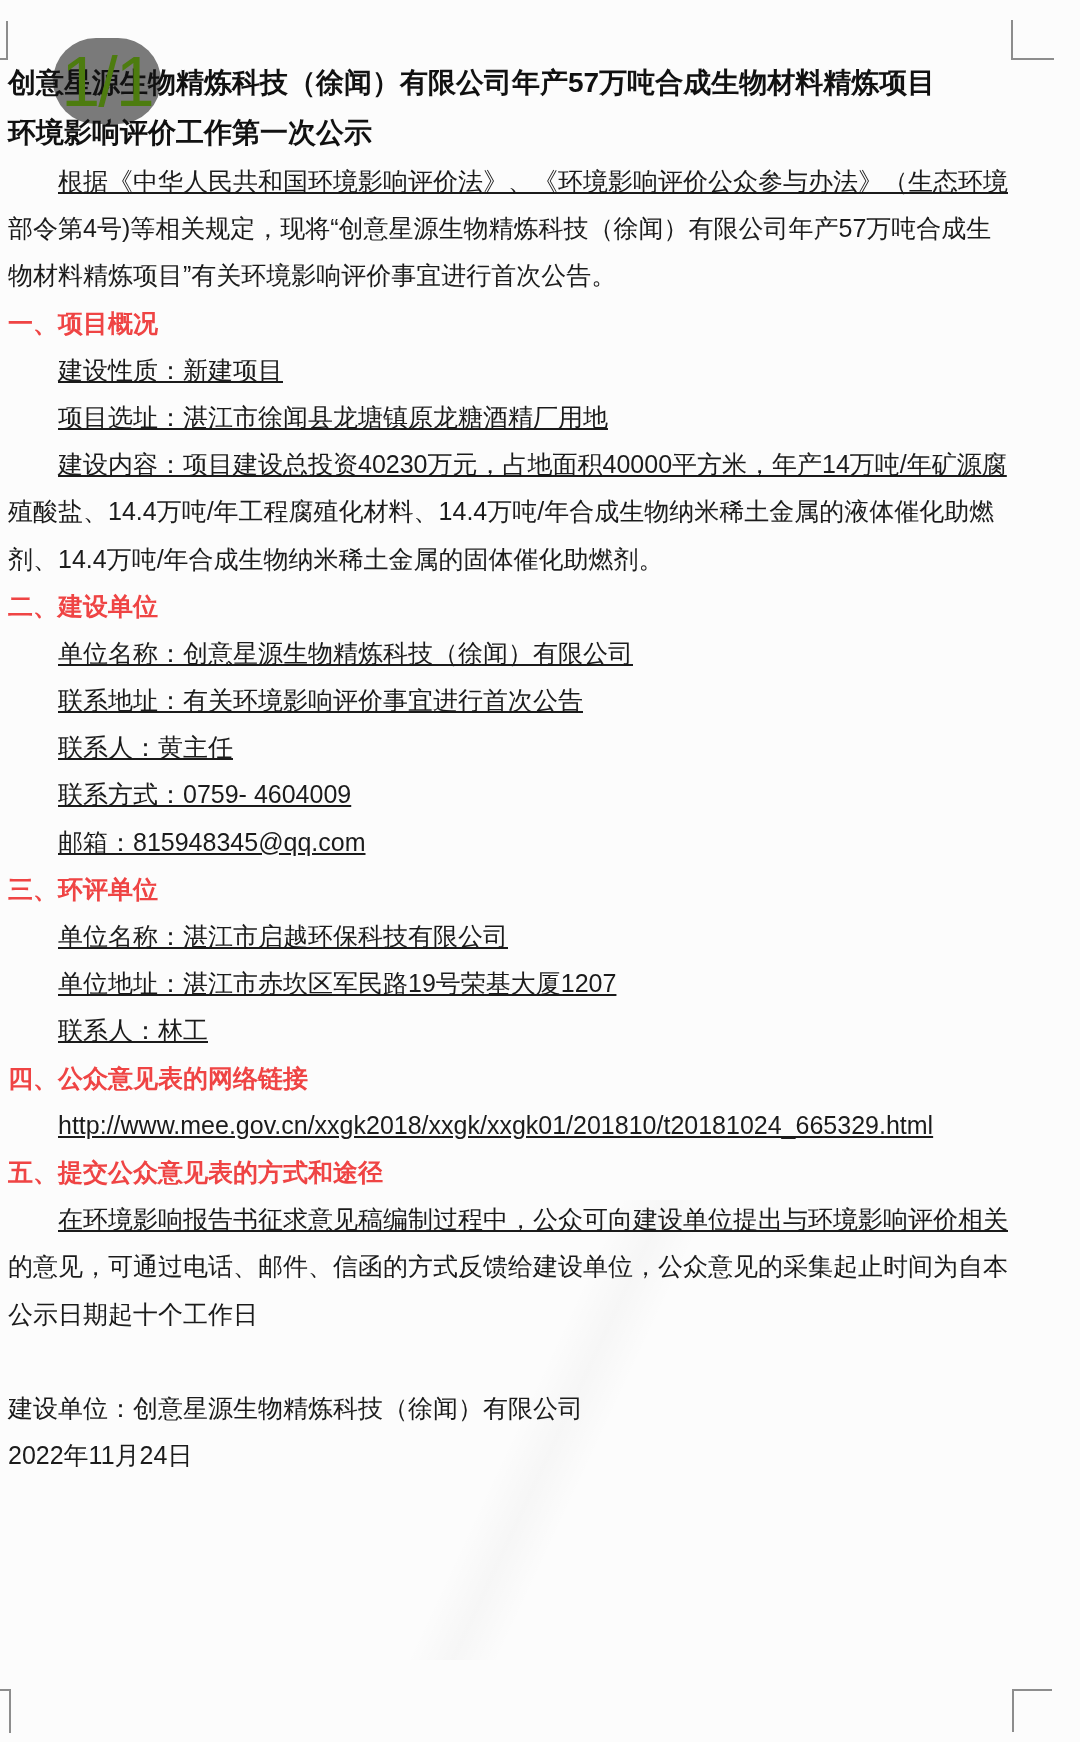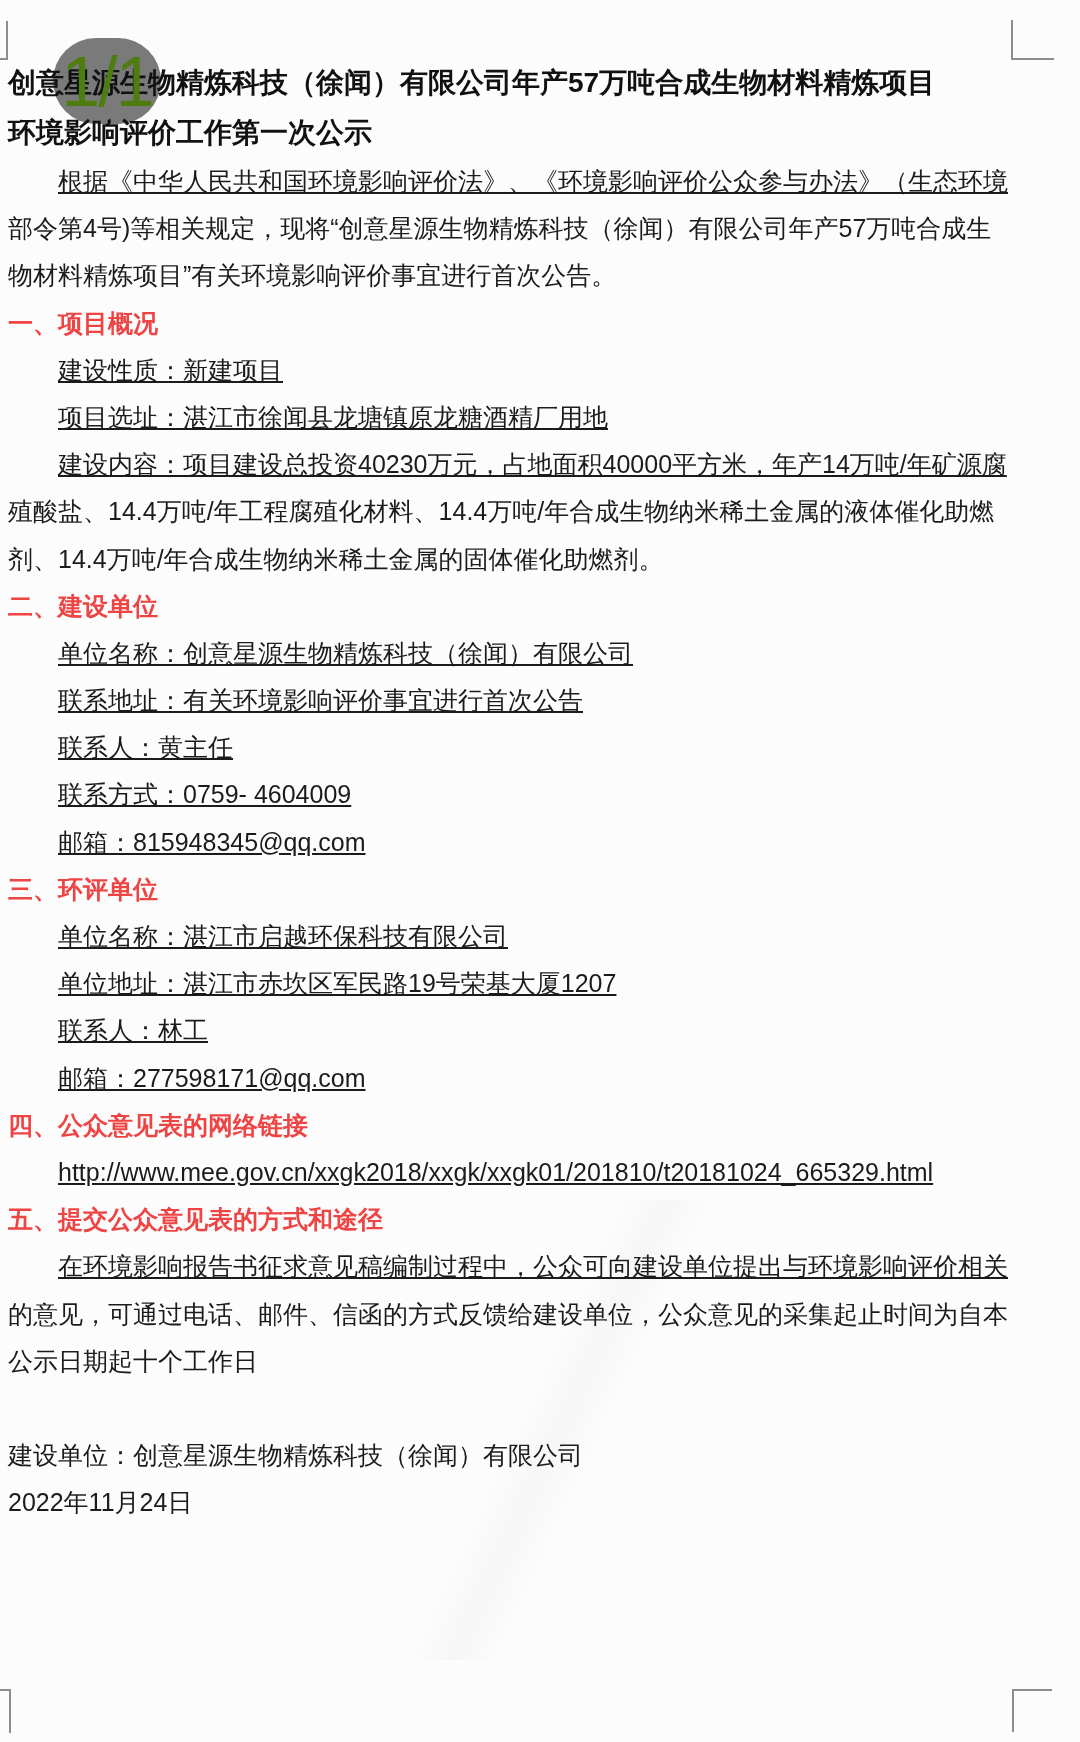--- a/index.html
+++ b/index.html
@@ -104,21 +104,20 @@
     <div class="line indent">单位名称：创意星源生物精炼科技（徐闻）有限公司</div>
     <div class="line indent">联系地址：有关环境影响评价事宜进行首次公告</div>
     <div class="line indent">联系人：黄主任</div>
     <div class="line indent">联系方式：0759- 4604009</div>
     <div class="line indent">邮箱：815948345@qq.com</div>
 
     <div class="line heading">三、环评单位</div>
     <div class="line indent">单位名称：湛江市启越环保科技有限公司</div>
     <div class="line indent">单位地址：湛江市赤坎区军民路19号荣基大厦1207</div>
     <div class="line indent">联系人：林工</div>
-    <div class="line indent">邮箱：277598171@qq.com</div>
 
     <div class="line heading">四、公众意见表的网络链接</div>
     <div class="line indent">http://www.mee.gov.cn/xxgk2018/xxgk/xxgk01/201810/t20181024_665329.html</div>
 
     <div class="line heading">五、提交公众意见表的方式和途径</div>
     <div class="line indent">在环境影响报告书征求意见稿编制过程中，公众可向建设单位提出与环境影响评价相关</div>
     <div class="line">的意见，可通过电话、邮件、信函的方式反馈给建设单位，公众意见的采集起止时间为自本</div>
     <div class="line">公示日期起十个工作日</div>
 
     <div class="line blank"></div>

